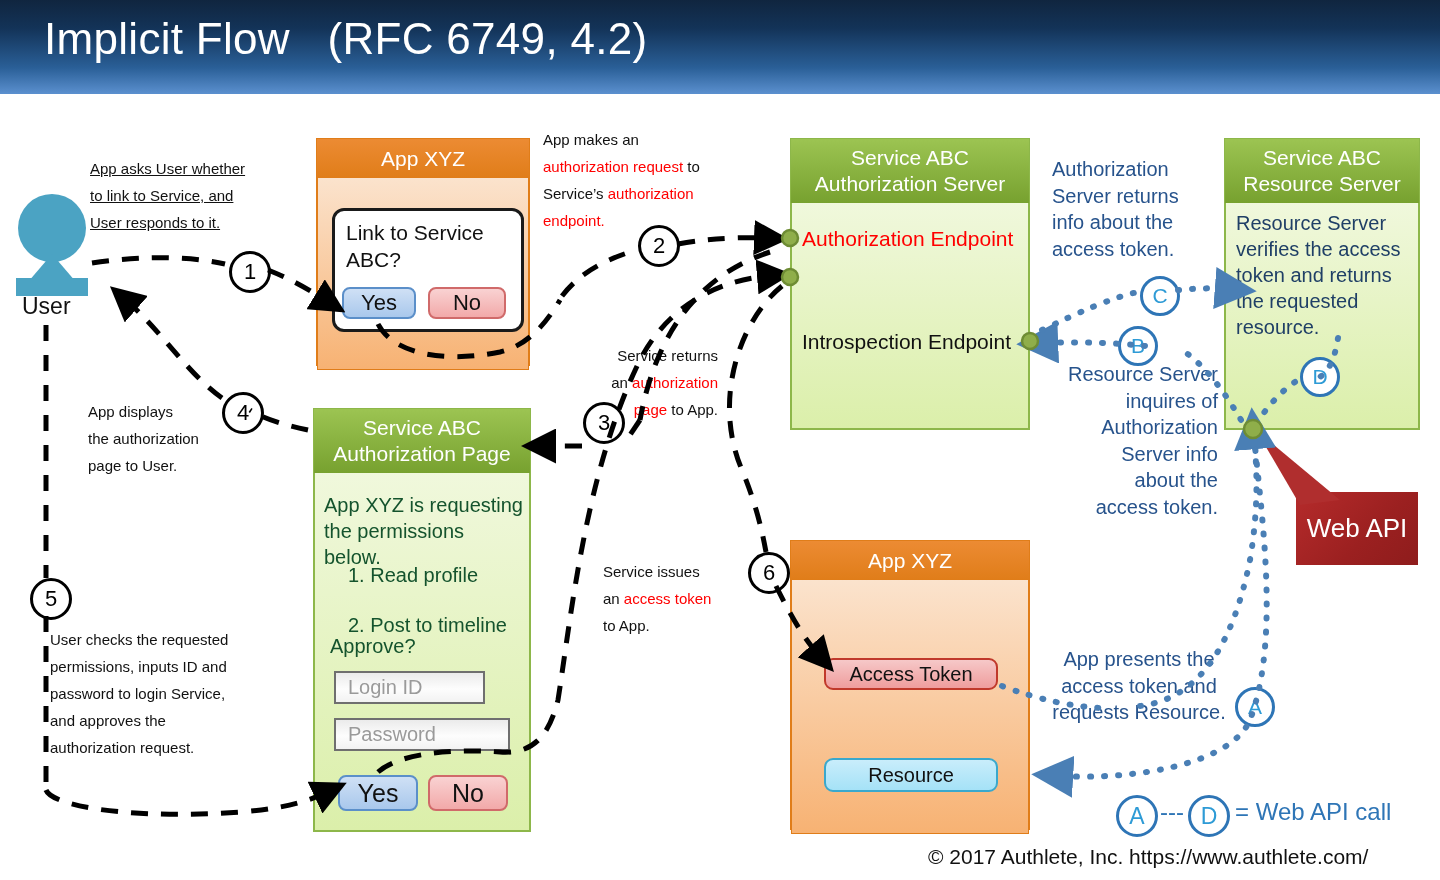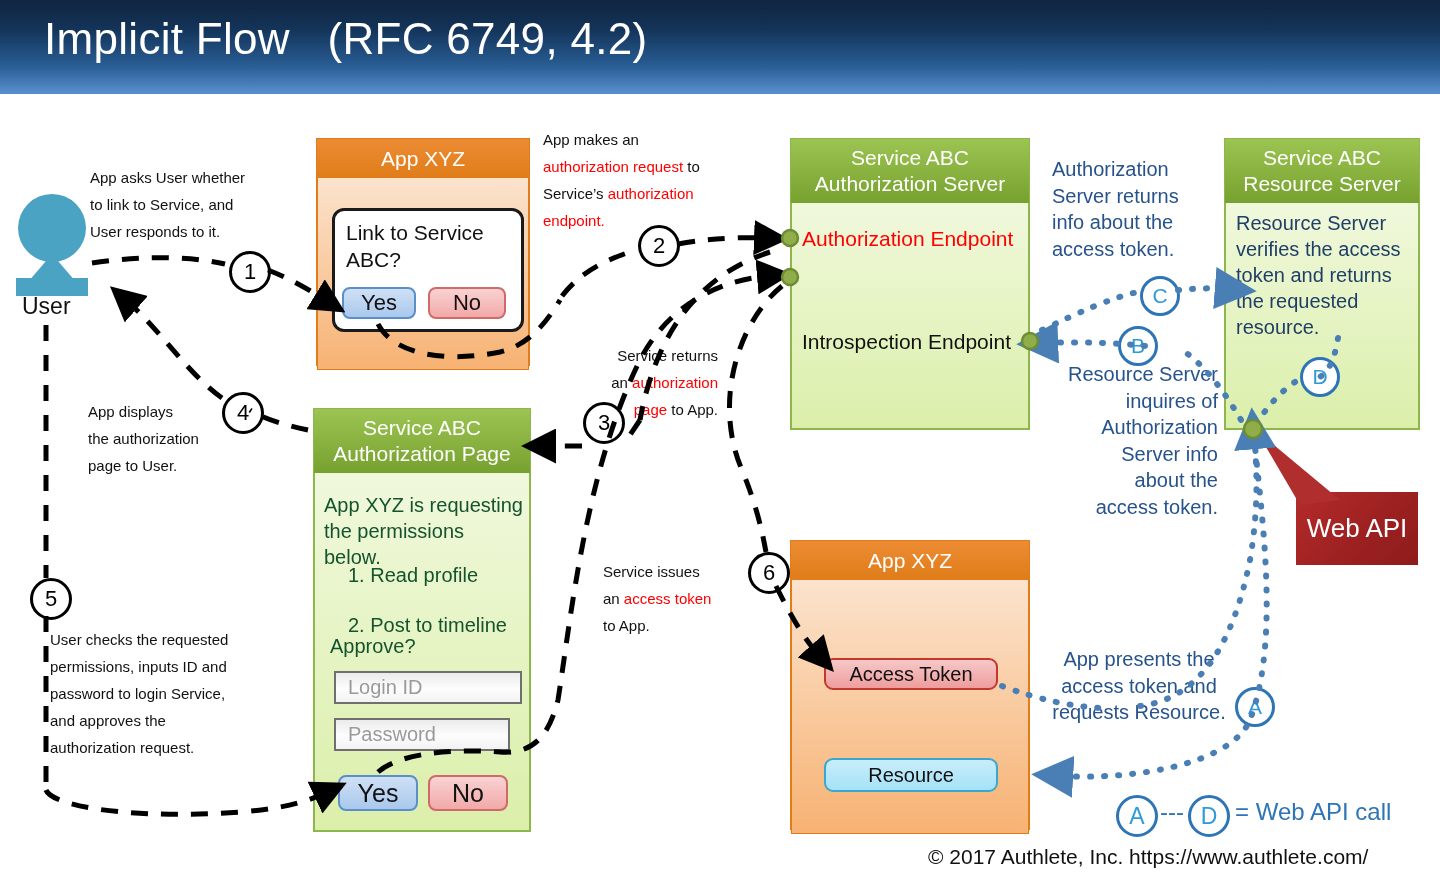--- a/index.html
+++ b/index.html
@@ -129,38 +129,38 @@
     <div class="panel-hd" style="line-height:26px;">
       <span>Service ABC</span><br>
       <span>Authorization Page</span>
     </div>
     <div class="panel-bd" style="height:358px;"></div>
   </div>
   <div class="lbl" style="left:324px;top:492px;width:200px;">App XYZ is requesting the permissions below.</div>
   <div class="lbl" style="left:348px;top:562px;">1. Read profile</div>
   <div class="lbl" style="left:348px;top:612px;text-align:center;">2. Post to timeline</div>
   <div class="lbl" style="left:330px;top:633px;">Approve?</div>
-  <div class="field" style="left:334px;top:671px;width:188px;height:33px;">Login ID</div>
+  <div class="field" style="left:334px;top:671px;width:151px;height:33px;">Login ID</div>
   <div class="field" style="left:334px;top:718px;width:176px;height:33px;">Password</div>
   <div class="btn btn-yes" style="left:338px;top:775px;width:80px;height:36px;font-size:25px;">Yes</div>
   <div class="btn btn-no" style="left:428px;top:775px;width:80px;height:36px;font-size:25px;">No</div>
 
   <div class="panel orange" style="left:790px;top:540px;width:240px;height:290px;">
     <div class="panel-hd">App XYZ</div>
     <div class="panel-bd" style="height:254px;"></div>
   </div>
   <div class="pillbox pill-token" style="left:824px;top:658px;width:174px;height:32px;">Access Token</div>
   <div class="pillbox pill-res" style="left:824px;top:758px;width:174px;height:34px;">Resource</div>
 
   <svg class="ov" style="z-index:1">
     <path d="M1256 430 L1340 500 L1300 505 Z" fill="#b02e2e"></path>
   </svg>
   <div class="webapi" style="left:1296px;top:492px;width:122px;height:73px;">Web API</div>
 
-  <div class="tx" style="left:90px;top:164px;width:232px;">
+  <div class="tx" style="left:90px;top:155px;width:232px;text-decoration:underline;">
     <span>App asks User whether</span><br>
     <span>to link to Service, and</span><br>
     <span>User responds to it.</span>
   </div>
 
   <div class="tx" style="left:543px;top:126px;width:250px;">
     <span>App makes an </span><br>
     <span class="r">authorization request</span><span> to</span><br>
     <span>Service’s </span><span class="r">authorization</span><br>
     <span class="r">endpoint.</span>

